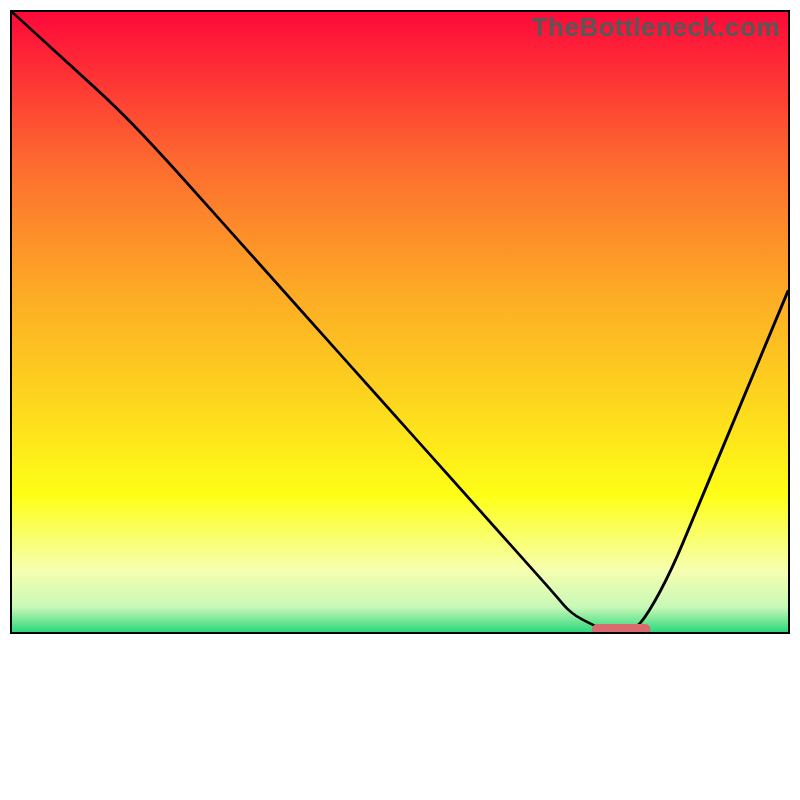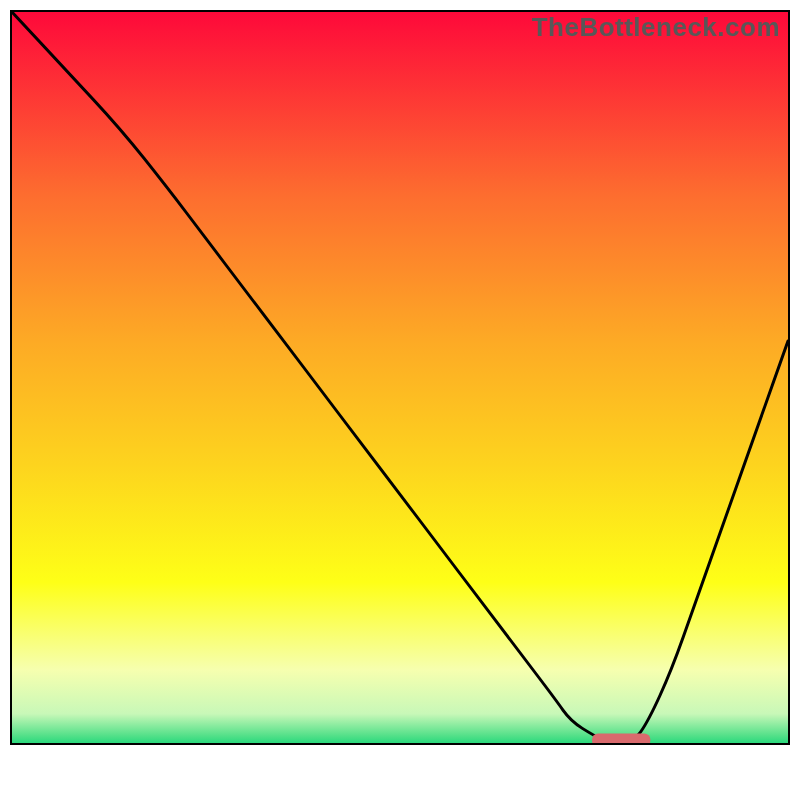--- a/index.html
+++ b/index.html
@@ -9,21 +9,21 @@
     height: 800px;
     overflow: hidden;
     background: #ffffff;
     font-family: Arial, Helvetica, sans-serif;
   }
   .frame {
     position: absolute;
     left: 10px;
     top: 10px;
     width: 780px;
-    height: 735px;
+    height: 624px;
     border: 2px solid #000;
     box-sizing: border-box;
     overflow: hidden;
   }
   .watermark {
     position: absolute;
     top: 0px;
     right: 8px;
     font-size: 26px;
     font-weight: 600;

